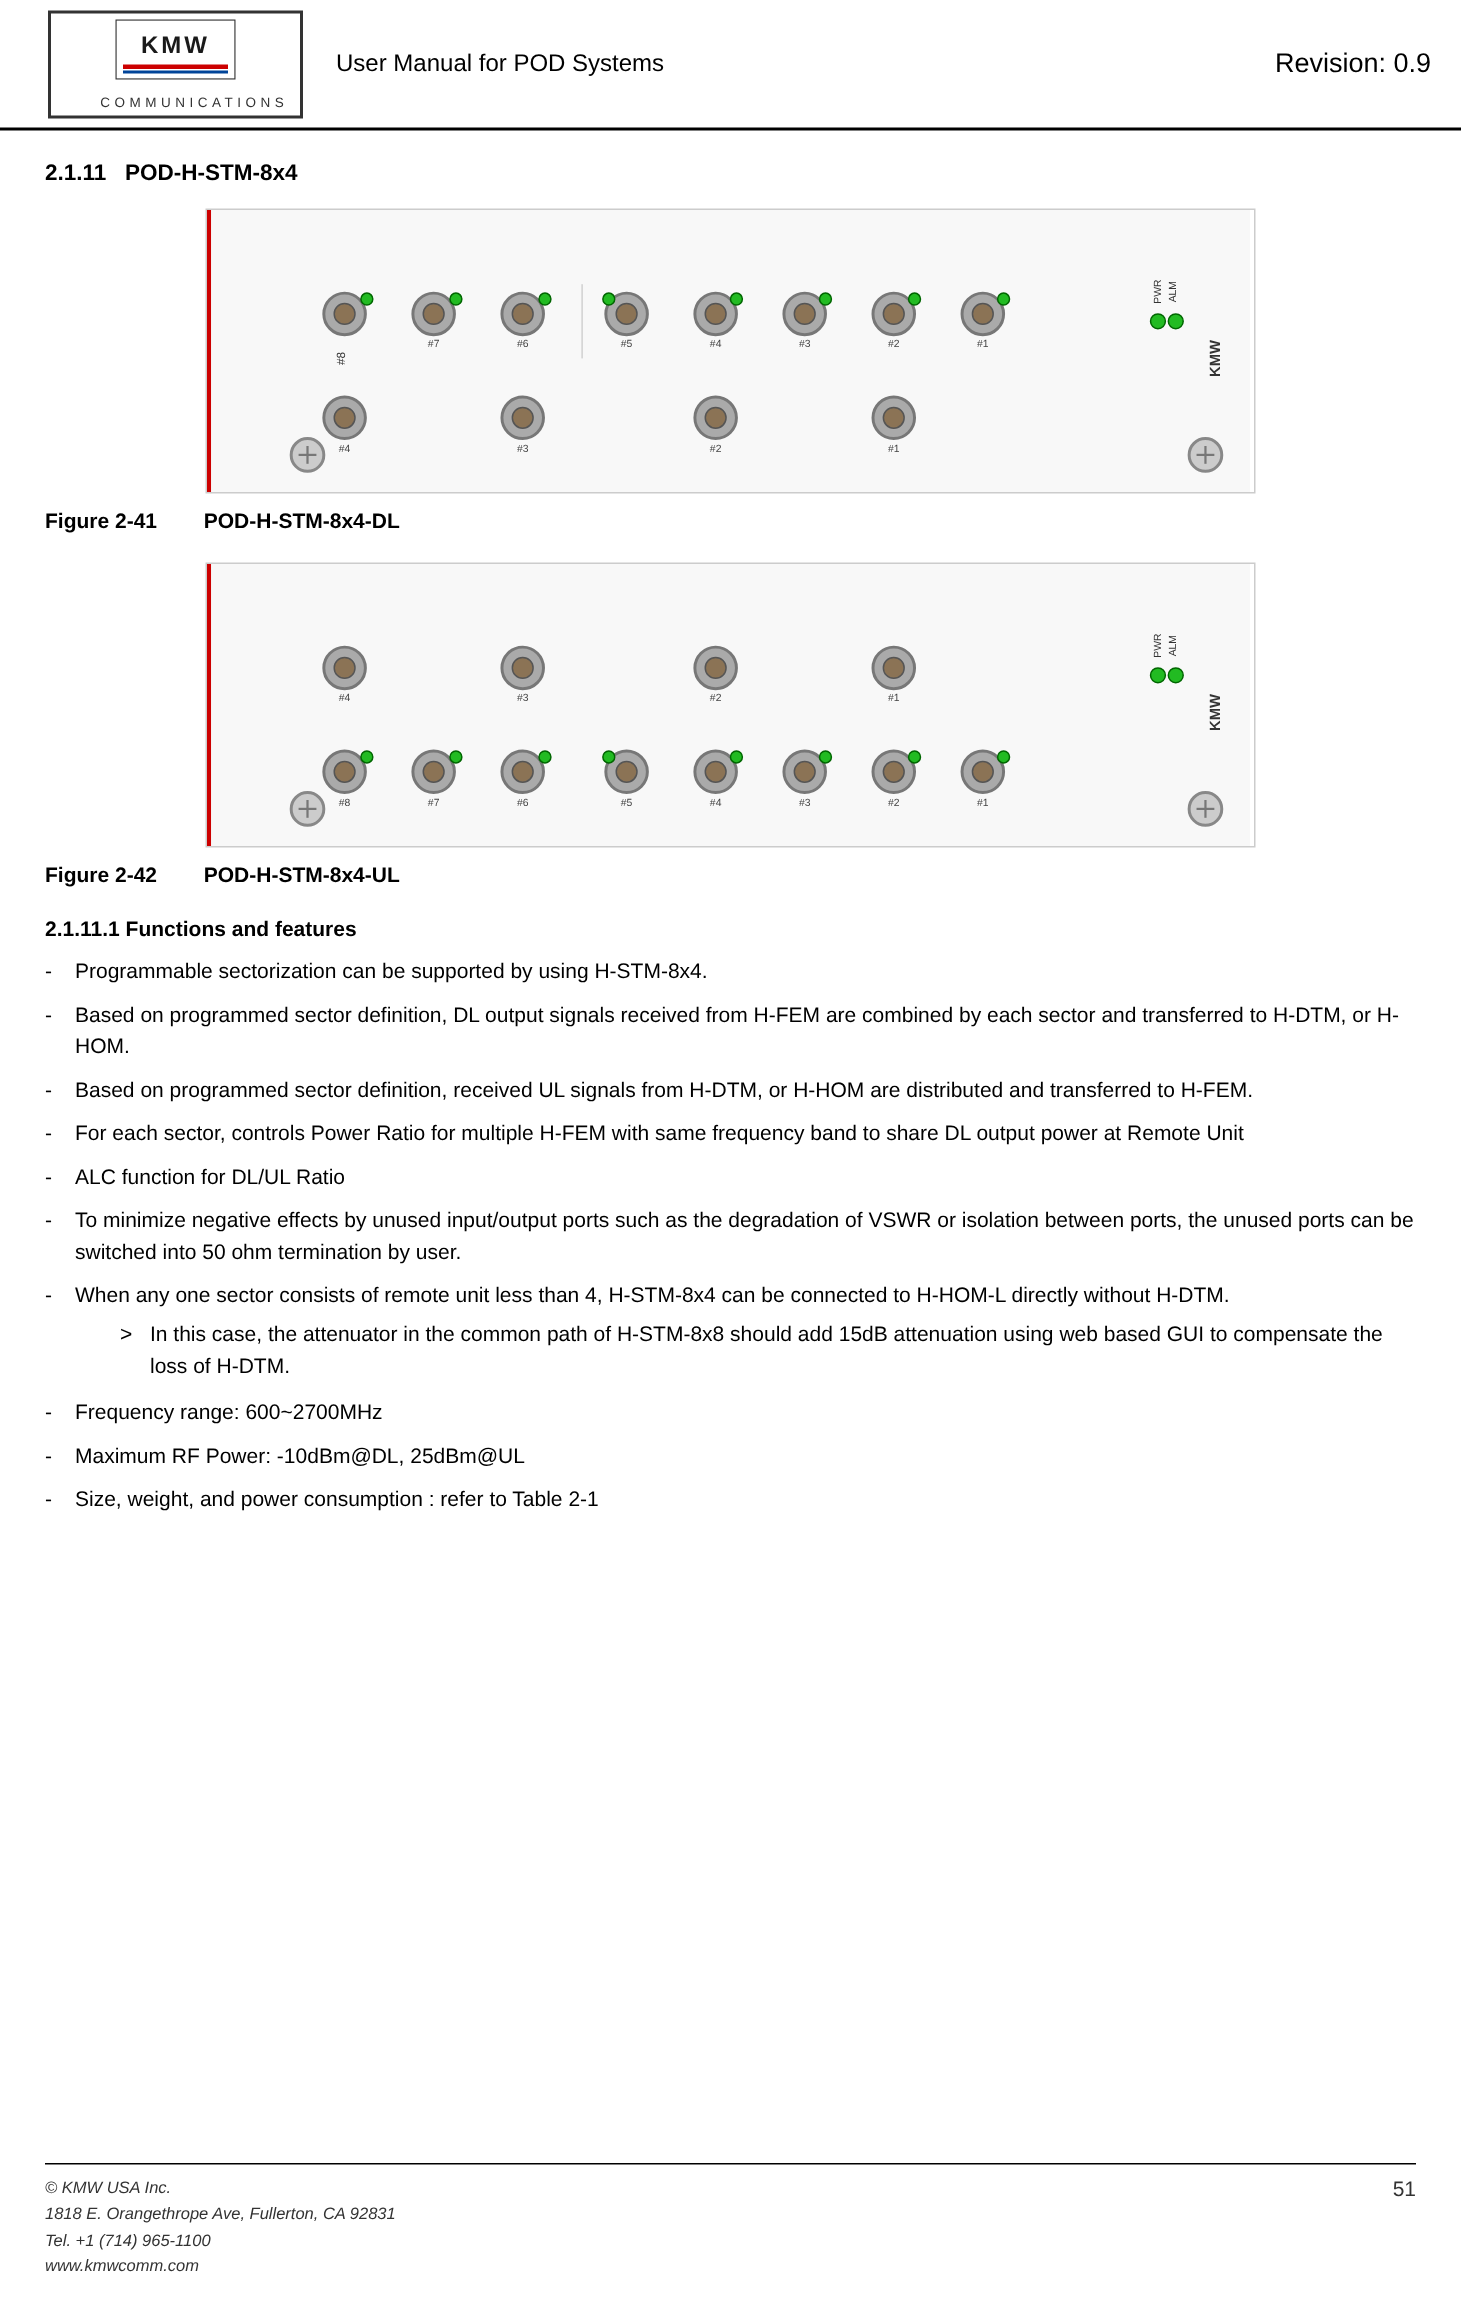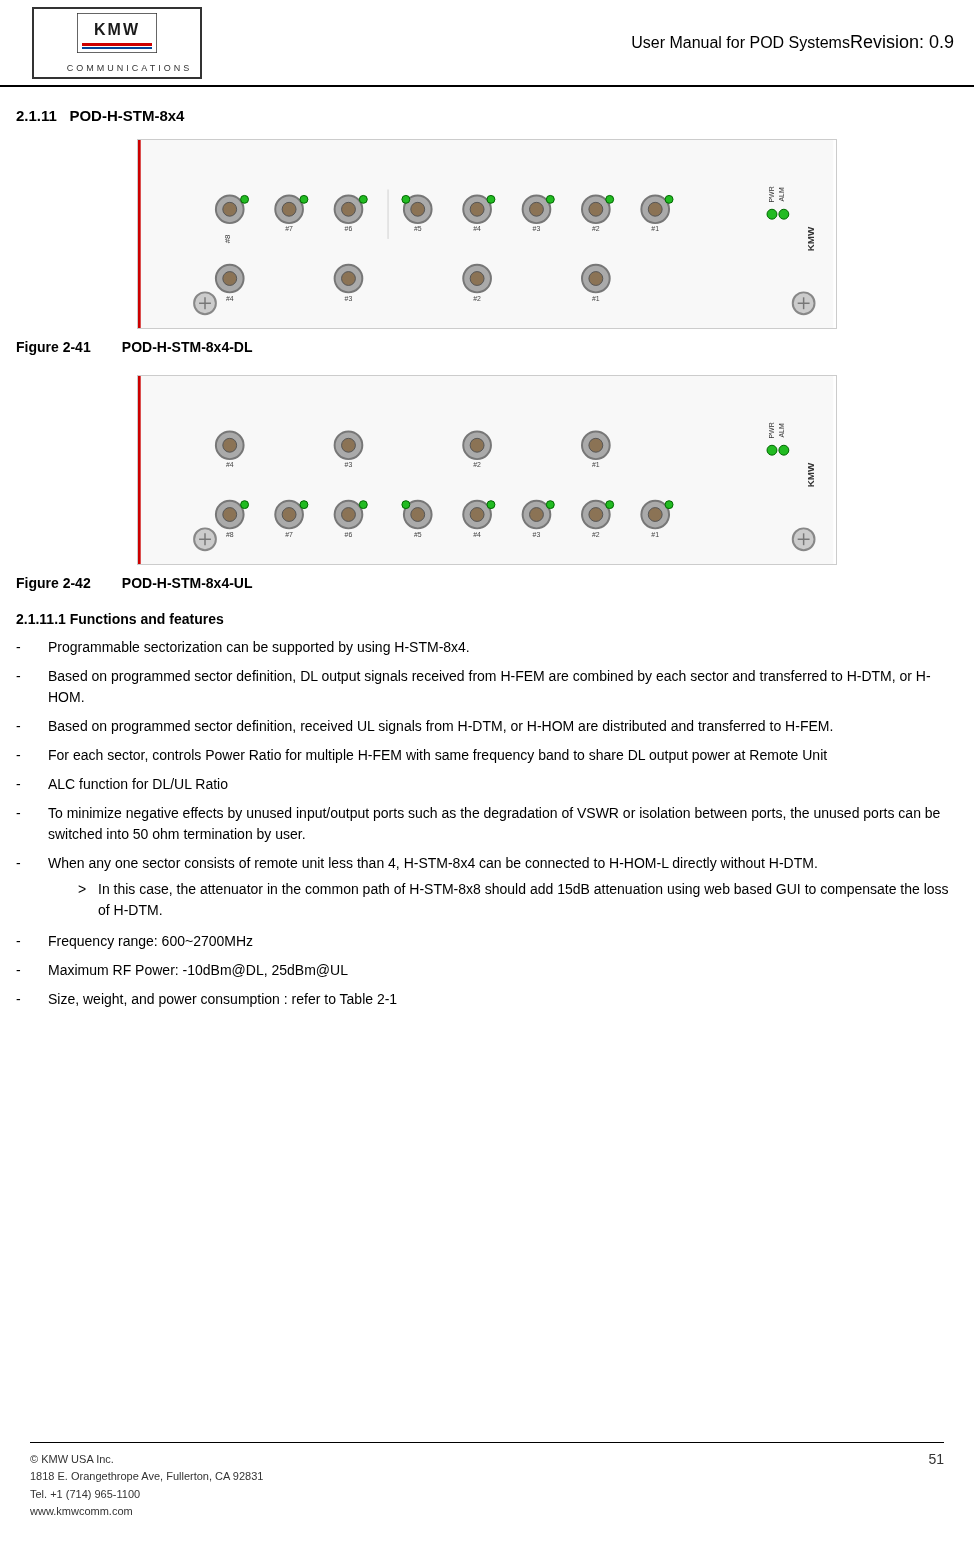--- a/index.html
+++ b/index.html
@@ -45,30 +45,30 @@
     .logo-communications {
       font-size: 9px;
       letter-spacing: 3px;
       color: #333;
       margin-top: 2px;
       margin-left: 25px;
     }
     .header-title {
       font-size: 16px;
       font-weight: normal;
-      text-align: right;
+      text-align: left;
       flex: 1;
     }
     .header-revision {
       font-size: 18px;
     }
 
     
     .content {
-      padding: 20px 16px;
+      padding: 20px 30px;
     }
 
     .section-title {
       font-size: 15px;
       font-weight: bold;
       margin-bottom: 15px;
     }
 
     
     .diagram-container {
@@ -127,21 +127,20 @@
       align-items: flex-start;
       margin-bottom: 8px;
       line-height: 1.5;
     }
     .bullet-dash {
       min-width: 20px;
       padding-right: 8px;
     }
     .bullet-text {
       flex: 1;
-      margin-left: 12px;
     }
     .sub-bullet {
       margin-left: 30px;
       display: flex;
       align-items: flex-start;
       margin-top: 5px;
     }
     .sub-bullet-arrow {
       min-width: 20px;
     }
@@ -154,20 +153,21 @@
       right: 30px;
       border-top: 1px solid #000;
       padding-top: 8px;
       display: flex;
       justify-content: space-between;
       font-size: 11px;
       color: #333;
     }
     .footer-left {
       line-height: 1.6;
+      font-style: italic;
     }
     .footer-right {
       font-size: 14px;
       font-weight: normal;
     }
 
     
     .diagram-svg {
       position: absolute;
       left: 0;

